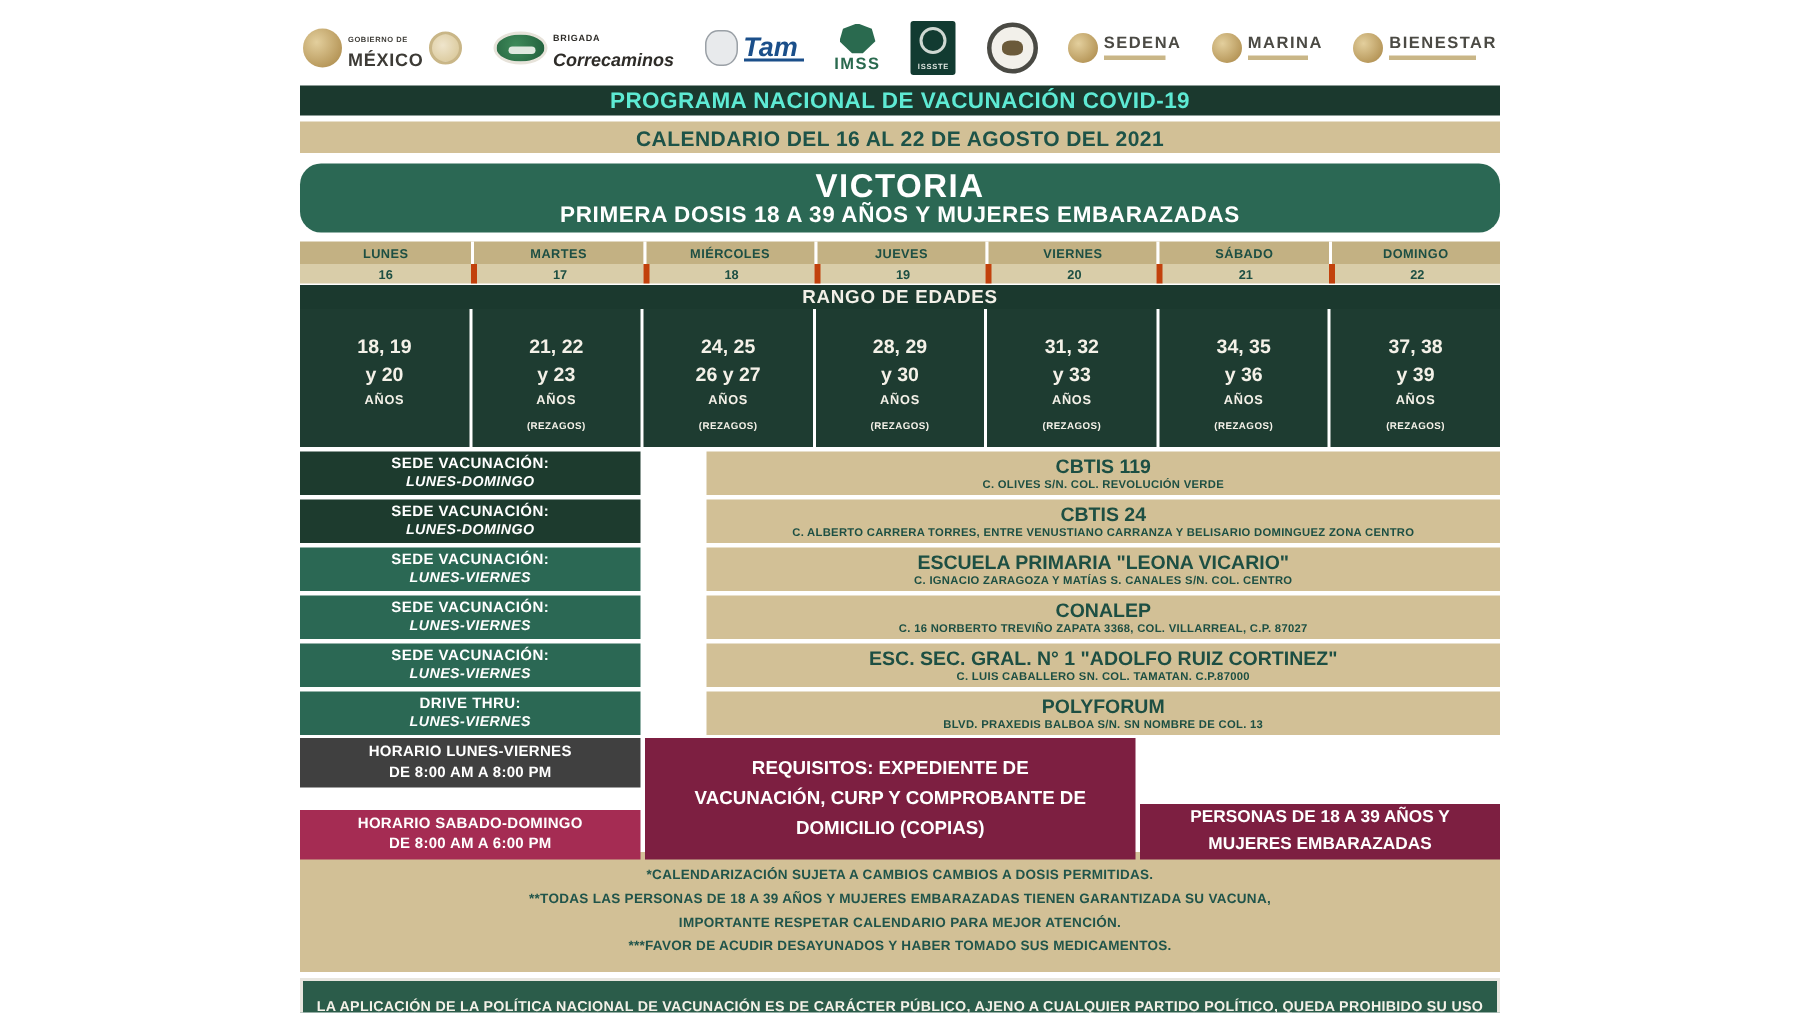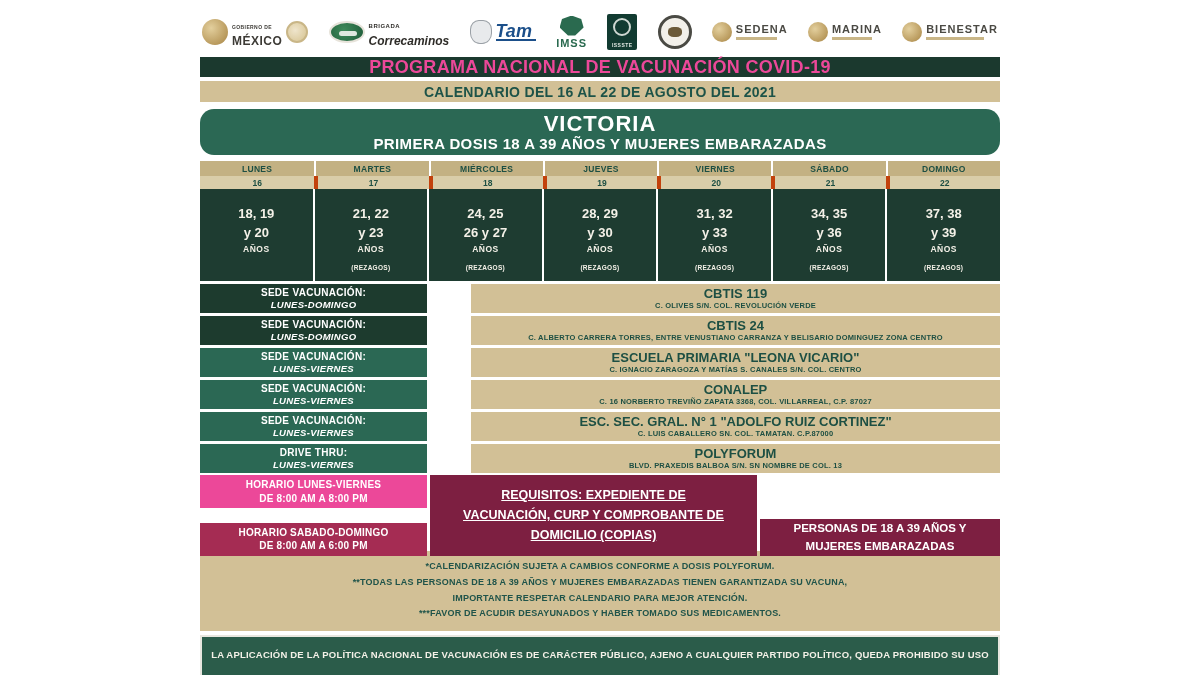--- a/index.html
+++ b/index.html
@@ -36,21 +36,21 @@
       border:2px solid #cfd8d2; margin-bottom:6px; }
   .issste-label { font-size:5px; font-weight:bold; color:#dfe6e1; letter-spacing:.5px; }
   .round-seal { width:34px; height:34px; border-radius:50%; background:#f2f0ea;
       border:3px solid #4a4a44; display:flex; align-items:center; justify-content:center; }
   .round-seal::after { content:""; width:14px; height:10px; background:#6b5a3a; border-radius:40%; }
   .dep-label { font-size:11px; font-weight:bold; color:#4b4a44; letter-spacing:1px; line-height:1; }
   .dep-sub { display:block; width:80%; height:3px; background:#c9b687; margin-top:2px; }
 
   
   .bar { width:100%; display:flex; align-items:center; justify-content:center; text-align:center; }
-  .program-bar { height:20px; background:#1b392e; color:#ec4899; font-size:18px; font-weight:bold;
+  .program-bar { height:20px; background:#1b392e; color:#5eead4; font-size:15px; font-weight:bold;
       letter-spacing:.3px; margin-top:3px;text-align:right; }
   .calendar-bar { height:21px; background:#d2c096; color:#1d5348; font-size:14px; font-weight:bold;
       margin-top:4px; letter-spacing:.3px; }
 
   .banner { margin-top:7px; height:46px; background:#2b6854; color:#ffffff; text-align:center;
       display:flex; flex-direction:column; align-items:center; justify-content:center;border-radius:14px; }
   .banner .city { font-size:22px; font-weight:bold; letter-spacing:1px; line-height:1.05; }
   .banner .sub { font-size:15px; font-weight:bold; letter-spacing:.4px; }
 
   
@@ -83,26 +83,26 @@
   .site-right { height:29px; background:#d2c096; display:flex; flex-direction:column; align-items:center;
       justify-content:center; text-align:center; color:#1d4f43; line-height:1.15; overflow:hidden;margin-left:44px; }
   .site-right .name { font-size:13px; font-weight:bold; }
   .site-right .addr { font-size:7.5px; font-weight:bold; letter-spacing:.2px; }
 
   
   .info-grid { display:grid; grid-template-columns:227px 1fr 240px; column-gap:3px; margin-top:2px; height:70px; }
   .hours-col { display:flex; flex-direction:column; justify-content:space-between; }
   .hour-box { height:33px; display:flex; flex-direction:column; align-items:center; justify-content:center;
       color:#ffffff; text-align:center; line-height:1.35; }
-  .hour-box.first { background:#ec4899; }
+  .hour-box.first { background:#404040; }
   .hour-box.second { background:#a52c53; }
   .hour-box .t { font-size:10px; font-weight:bold; letter-spacing:.2px; }
   .req-box, .aud-box { background:#7d1f41; color:#ffffff; display:flex; align-items:center; justify-content:center;
       text-align:center; font-weight:bold; }
-  .req-box { font-size:12.5px; padding:0 26px; line-height:1.6;text-decoration:underline; }
+  .req-box { font-size:12.5px; padding:0 26px; line-height:1.6; }
   .aud-box { font-size:11.5px; padding:0 14px; line-height:1.6;margin-top:44px; }
 
   
   .notes-box { margin-top:6px; background:#d2c096; color:#20544a; text-align:center; padding:8px 10px 9px;
       line-height:1.75; }
   .notes-box .nl { font-size:9px; font-weight:bold; letter-spacing:.2px; }
   .footer-bar { margin-top:4px; background:#2b5c4a; border:2px solid #e8e6df; color:#f4f1e8;
       text-align:center; padding:4px 8px 5px; line-height:1.5; }
   .footer-bar .ft { font-size:9.5px; font-weight:bold; letter-spacing:.2px; }
 </style>
@@ -186,20 +186,21 @@
   <div class="dates-row">
     <div class="cell">16</div>
     <div class="cell">17</div>
     <div class="cell">18</div>
     <div class="cell">19</div>
     <div class="cell">20</div>
     <div class="cell">21</div>
     <div class="cell">22</div>
   </div>
 
+  <div class="bar rango-bar">RANGO DE EDADES</div>
   <div class="age-grid">
     <div class="age-cell">
       <div class="n1">18, 19</div>
       <div class="n2">y 20</div>
       <div class="yrs">AÑOS</div>
       <div class="rez"></div>
     </div>
     <div class="age-cell">
       <div class="n1">21, 22</div>
       <div class="n2">y 23</div>
@@ -308,21 +309,21 @@
       <div class="hour-box second">
         <span class="t">HORARIO SABADO-DOMINGO</span>
         <span class="t">DE 8:00 AM A 6:00 PM</span>
       </div>
     </div>
     <div class="req-box">REQUISITOS: EXPEDIENTE DE VACUNACIÓN, CURP Y COMPROBANTE DE DOMICILIO (COPIAS)</div>
     <div class="aud-box">PERSONAS DE 18 A 39 AÑOS Y MUJERES EMBARAZADAS</div>
   </div>
 
   <div class="notes-box">
-    <div class="nl">*CALENDARIZACIÓN SUJETA A CAMBIOS CONFORME A DOSIS POLYFORUM.</div>
+    <div class="nl">*CALENDARIZACIÓN SUJETA A CAMBIOS CAMBIOS A DOSIS PERMITIDAS.</div>
     <div class="nl">**TODAS LAS PERSONAS DE 18 A 39 AÑOS Y MUJERES EMBARAZADAS TIENEN GARANTIZADA SU VACUNA,</div>
     <div class="nl">IMPORTANTE RESPETAR CALENDARIO PARA MEJOR ATENCIÓN.</div>
     <div class="nl">***FAVOR DE ACUDIR DESAYUNADOS Y HABER TOMADO SUS MEDICAMENTOS.</div>
   </div>
 
   <div class="footer-bar">
     <span class="ft">LA APLICACIÓN DE LA POLÍTICA NACIONAL DE VACUNACIÓN ES DE CARÁCTER PÚBLICO, AJENO A CUALQUIER PARTIDO POLÍTICO, QUEDA PROHIBIDO SU USO PARA FINES DISTINTOS A LOS ESTABLECIDOS EN EL PROGRAMA.</span>
   </div>
 
 </div>

